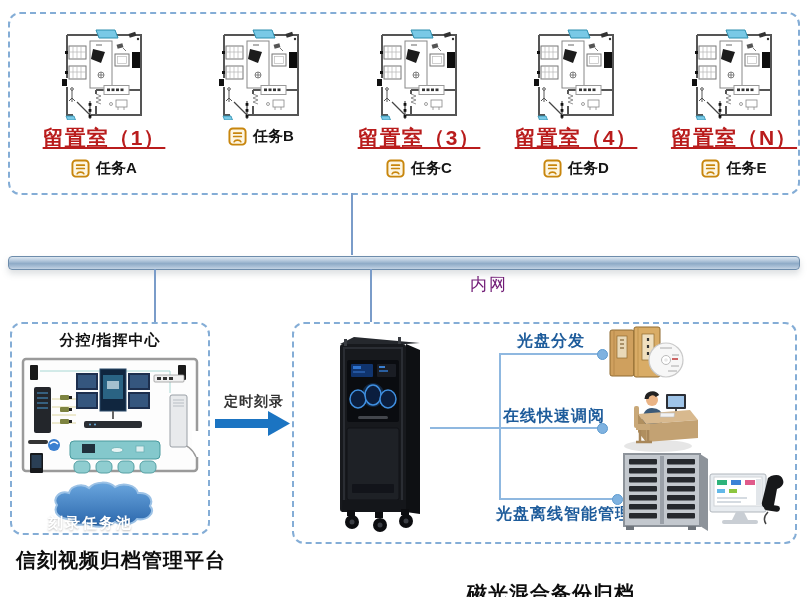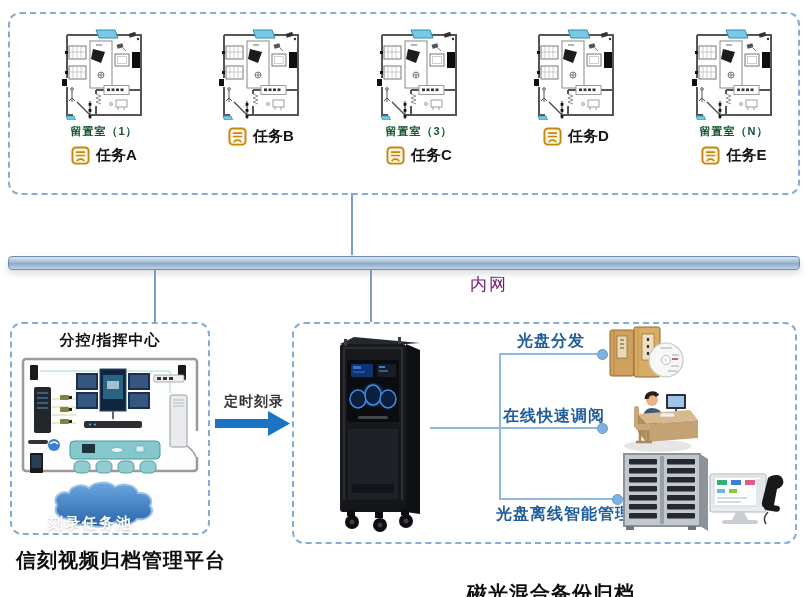--- a/index.html
+++ b/index.html
@@ -2,21 +2,21 @@
 <html><head>
 <meta charset="utf-8">
 <style>
   html,body{margin:0;padding:0;background:#fff;}
   body{font-family:"Liberation Sans","DejaVu Sans",sans-serif;}
   #stage{position:relative;width:810px;height:597px;background:#fff;overflow:hidden;}
   .abs{position:absolute;}
   .dashed-box{border:2px dashed #84add6;border-radius:12px;background:#fff;}
   .room-col{text-align:center;width:150px;}
   .room-col svg.floorplan{display:block;margin:0 auto;}
-  .room-name{margin-top:4px;font-size:11px;font-weight:bold;color:#14532d;letter-spacing:1px;}
+  .room-name{margin-top:4px;font-size:21px;font-weight:bold;color:#b91c1c;letter-spacing:1px;text-decoration:underline;}
   .room-task{margin-top:7px;display:inline-flex;align-items:flex-start;gap:6px;font-size:15px;font-weight:bold;color:#141414;}
   .vline{width:2px;background:#7a9cc9;}
   .busbar{height:12px;border:1px solid #6d8cab;border-radius:4px;
           background:linear-gradient(#dde7f1 0%,#b5c9dd 30%,#8fabc7 55%,#a9bfd6 80%,#c3d3e3 100%);
           box-shadow:0 4px 6px rgba(120,130,140,.25);}
   .net-label{font-size:17px;font-weight:500;color:#701a75;letter-spacing:2px;}
   .box-title{font-size:15px;font-weight:bold;color:#111;text-align:center;letter-spacing:1px;}
   .caption{font-size:20px;font-weight:bold;color:#0d0d0d;letter-spacing:1px;}
   .arrow-label{font-size:14px;font-weight:bold;color:#333;letter-spacing:1px;}
   .branch-label{font-size:16px;font-weight:bold;color:#1e5c9b;letter-spacing:1px;white-space:nowrap;}
@@ -139,20 +139,21 @@
       <svg width="19" height="19">
           <use href="#task-ic"></use>
         </svg>
       <span>任务C</span>
     </div>
   </div>
   <div class="abs room-col" style="left:501px;top:26px;">
     <svg class="floorplan" width="88" height="94">
         <use href="#fp"></use>
       </svg>
+    <div class="room-name">留置室（4）</div>
     <div class="room-task">
       <svg width="19" height="19">
           <use href="#task-ic"></use>
         </svg>
       <span>任务D</span>
     </div>
   </div>
   <div class="abs room-col" style="left:659px;top:26px;">
     <svg class="floorplan" width="88" height="94">
         <use href="#fp"></use>

